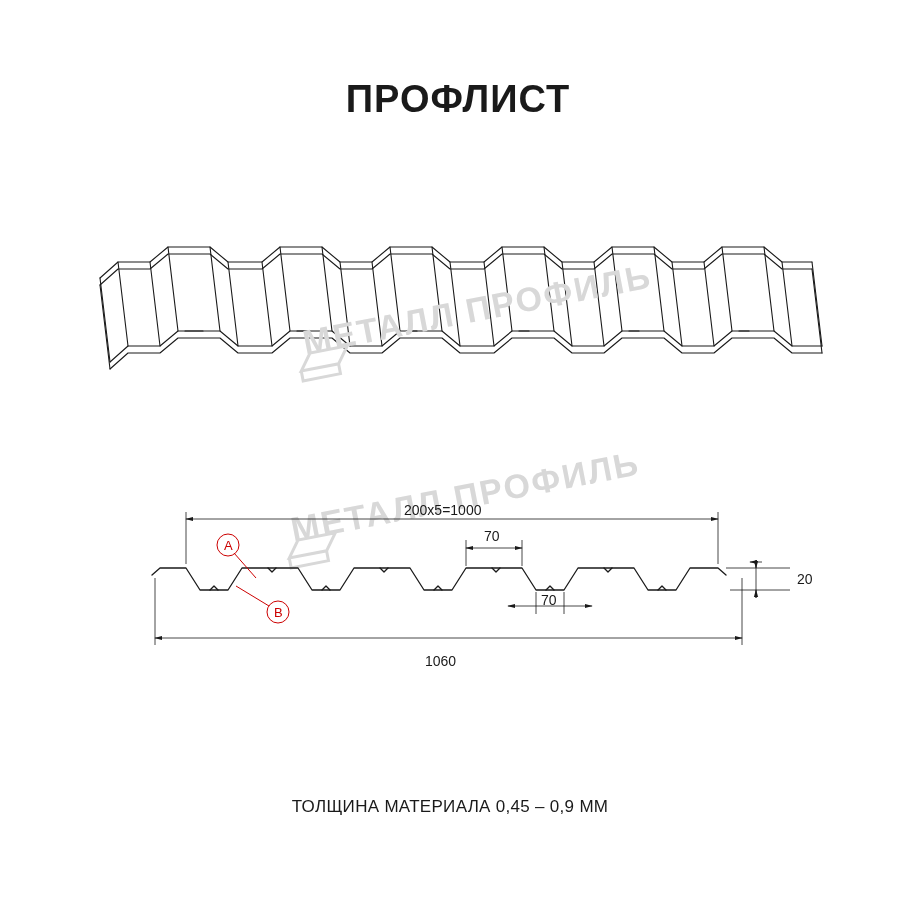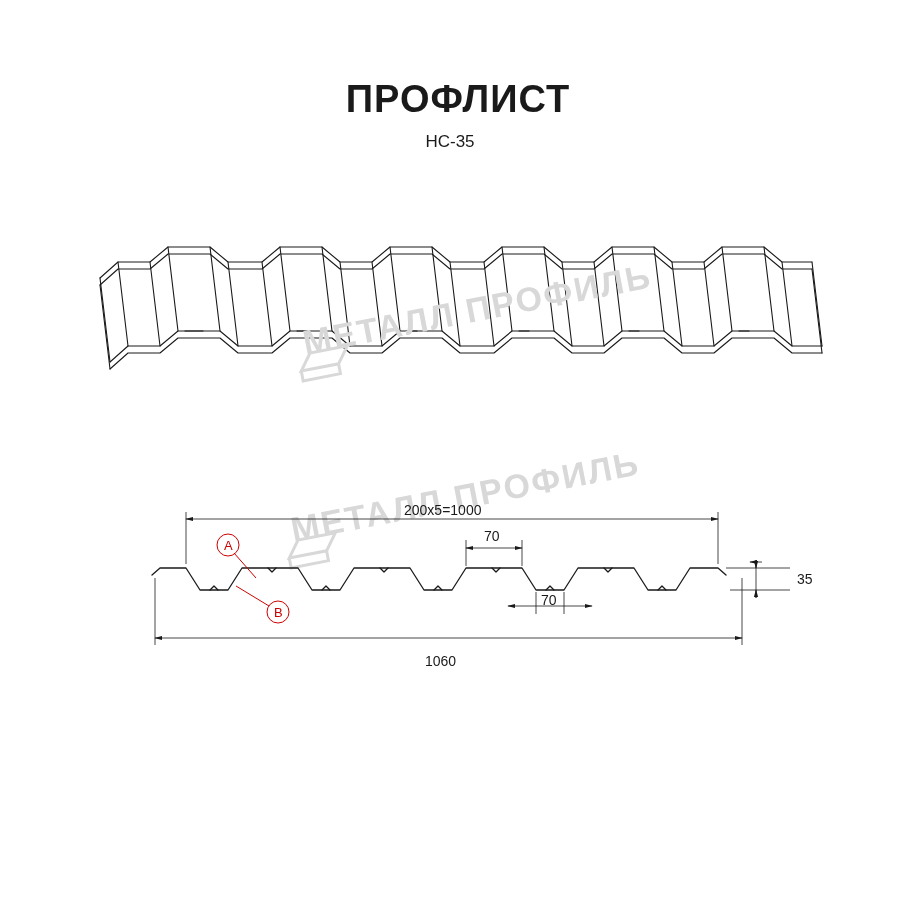--- a/index.html
+++ b/index.html
@@ -94,21 +94,20 @@
     color: #cc0000;
     font-weight: normal;
   }
 </style>
 </head>
 <body>
 
 <div class="page">
 
   <div class="title">ПРОФЛИСТ</div>
-  <div class="subtitle">НС-35</div>
 
   <svg class="svg-layer" width="900" height="900" viewBox="0 0 900 900">
     <g fill="none" stroke="#1a1a1a" stroke-width="1.1" stroke-linejoin="round" stroke-linecap="round">
 
       <path d="M100 278 L118 262 L150 262 L168 247 L210 247 L228 262 L262 262 L280 247 L322 247 L340 262 L372 262 L390 247 L432 247 L450 262 L484 262 L502 247 L544 247 L562 262 L594 262 L612 247 L654 247 L672 262 L704 262 L722 247 L764 247 L782 262 L812 262"></path>
 
       <path d="M100 285 L118 269 L150 269 L168 254 L210 254 L228 269 L262 269 L280 254 L322 254 L340 269 L372 269 L390 254 L432 254 L450 269 L484 269 L502 254 L544 254 L562 269 L594 269 L612 254 L654 254 L672 269 L704 269 L722 254 L764 254 L782 269 L812 269"></path>
 
       <path d="M110 362 L128 346 L160 346 L178 331 L220 331 L238 346 L272 346 L290 331 L332 331 L350 346 L382 346 L400 331 L442 331 L460 346 L494 346 L512 331 L554 331 L572 346 L604 346 L622 331 L664 331 L682 346 L714 346 L732 331 L774 331 L792 346 L822 346"></path>
       <path d="M110 369 L128 353 L160 353 L178 338 L220 338 L238 353 L272 353 L290 338 L332 338 L350 353 L382 353 L400 338 L442 338 L460 353 L494 353 L512 338 L554 338 L572 353 L604 353 L622 338 L664 338 L682 353 L714 353 L732 338 L774 338 L792 353 L822 353"></path>
@@ -234,19 +233,20 @@
       <line x1="234" y1="553" x2="256" y2="578"></line>
       <circle cx="278" cy="612" r="11"></circle>
       <line x1="269" y1="606" x2="236" y2="586"></line>
     </g>
   </svg>
 
   <div class="dim-text" style="left:404px; top:502px;">200x5=1000</div>
   <div class="dim-text" style="left:484px; top:528px;">70</div>
   <div class="dim-text" style="left:541px; top:592px;">70</div>
   <div class="dim-text" style="left:425px; top:621px;margin-top:32px;">1060</div>
-  <div class="dim-text" style="left:797px; top:571px;">35</div>
+  <div class="dim-text" style="left:797px; top:571px;">20</div>
 
   <div class="callout-label" style="left:224px; top:538px;">A</div>
   <div class="callout-label" style="left:274px; top:605px;">B</div>
 
+  <div class="footer-note">ТОЛЩИНА МАТЕРИАЛА 0,45 – 0,9 ММ</div>
 
 </div>
 
 </body></html>

